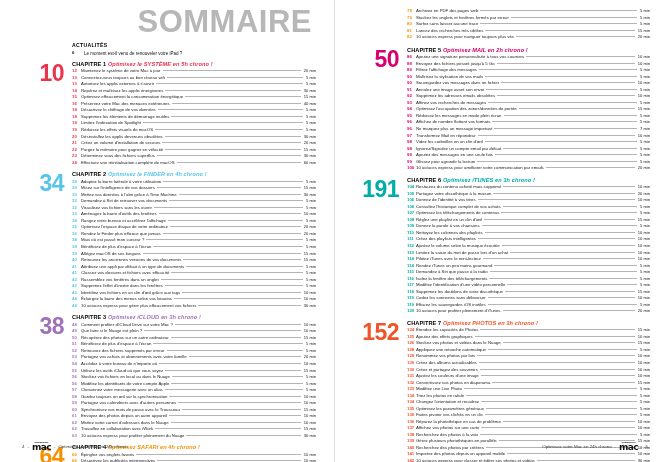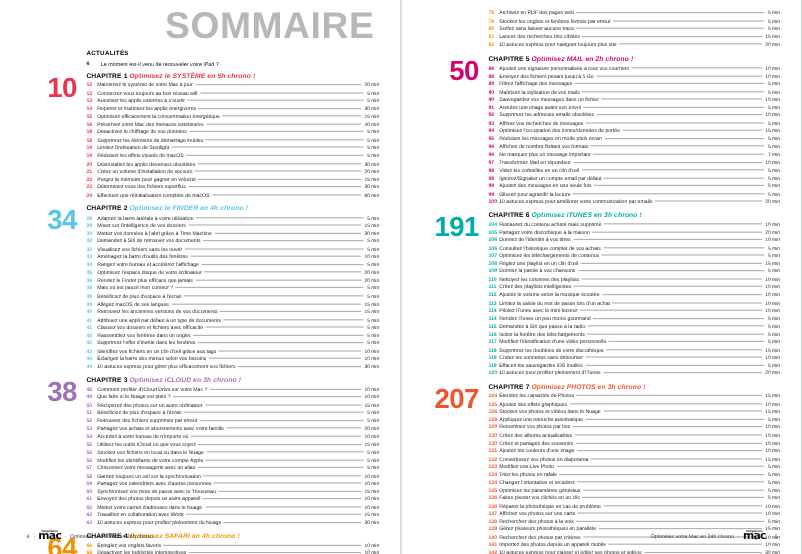--- a/index.html
+++ b/index.html
@@ -832,21 +832,21 @@
               <span class="e-title">10 astuces pour profiter pleinement d'iTunes</span>
               <span class="e-dots"></span>
               <span class="e-dur">20 min</span>
             </div>
           </div>
       </div>
     </div>
 
     <div class="block" style="margin-top:5px;">
       <div class="gutter">
-        <div class="big-num" style="color:#f0542a;">207</div>
+        <div class="big-num" style="color:#f0542a;">152</div>
       </div>
       <div class="body">
         <div class="chap-head">
           <span>CHAPITRE 7 </span><span class="chap-sub" style="color:#f0542a;">Optimisez PHOTOS en 3h chrono !</span>
         </div>
         <div class="entries" id="ch7">
             <div class="entry">
               <span class="e-num" style="color: rgb(240, 84, 42);">124</span>
               <span class="e-title">Étendez les capacités de Photos</span>
               <span class="e-dots"></span>

